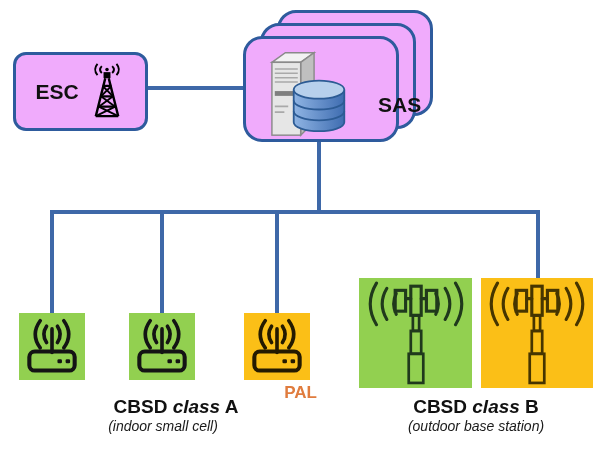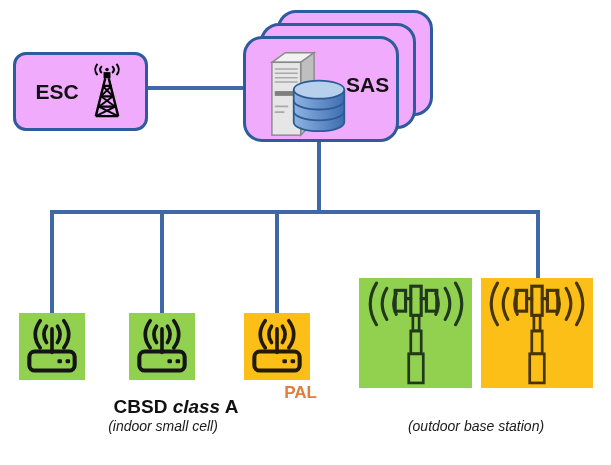--- a/index.html
+++ b/index.html
@@ -18,21 +18,21 @@
 
   
   .node{position:absolute;background:#f0abfc;border:3.5px solid var(--border-blue,#2e5b9d);box-sizing:border-box;}
   .esc{left:13px;top:52px;width:135px;height:79px;border-radius:13px;
        display:flex;align-items:center;justify-content:center;gap:9px;z-index:3;}
   .node-label{font-weight:bold;font-size:21px;color:#111;}
   .sas-box{width:156px;height:106px;border-radius:19px;}
   .sas-back{left:277px;top:10px;z-index:1;}
   .sas-mid{left:260px;top:23px;z-index:2;}
   .sas-front{left:243px;top:36px;z-index:3;}
-  .sas-front .node-label{position:absolute;left:100px;top:34px;}
+  .sas-front .node-label{position:absolute;left:100px;top:54px;padding-left:32px;}
   .srv{position:absolute;left:16px;top:8px;}
   .db{position:absolute;left:44px;top:38px;}
 
   
   .sq{position:absolute;display:flex;align-items:center;justify-content:center;z-index:1;}
   .sq-green{background:var(--green,#92d050);}
   .sq-orange{background:var(--orange,#fbbf17);}
   .r1{left:19px;top:313px;width:66px;height:67px;color:#141414;}
   .r2{left:129px;top:313px;width:66px;height:67px;color:#141414;}
   .r3{left:244px;top:313px;width:66px;height:67px;color:#241a00;}
@@ -193,15 +193,16 @@
         <rect x="43" y="70" width="14" height="28" stroke-width="2.6"></rect>
       </svg>
     </span>
   </div>
 
   <div class="cap pal">PAL</div>
 
   <div class="cap cls-title title-a"><span>CBSD </span><span class="it">class</span><span> A</span></div>
   <div class="cap cls-sub sub-a">(indoor small cell)</div>
 
+  <div class="cap cls-title title-b"><span>CBSD </span><span class="it">class</span><span> B</span></div>
   <div class="cap cls-sub sub-b">(outdoor base station)</div>
 
 </div>
 
 </body></html>

